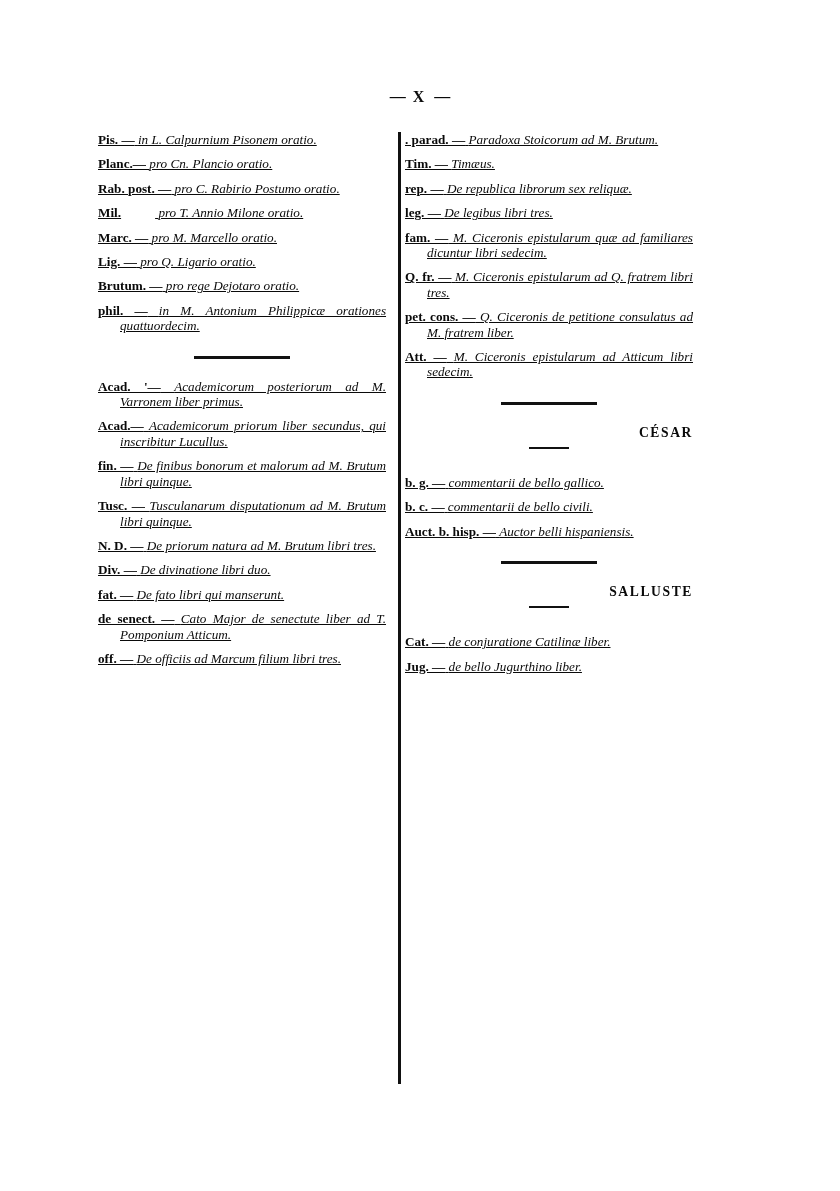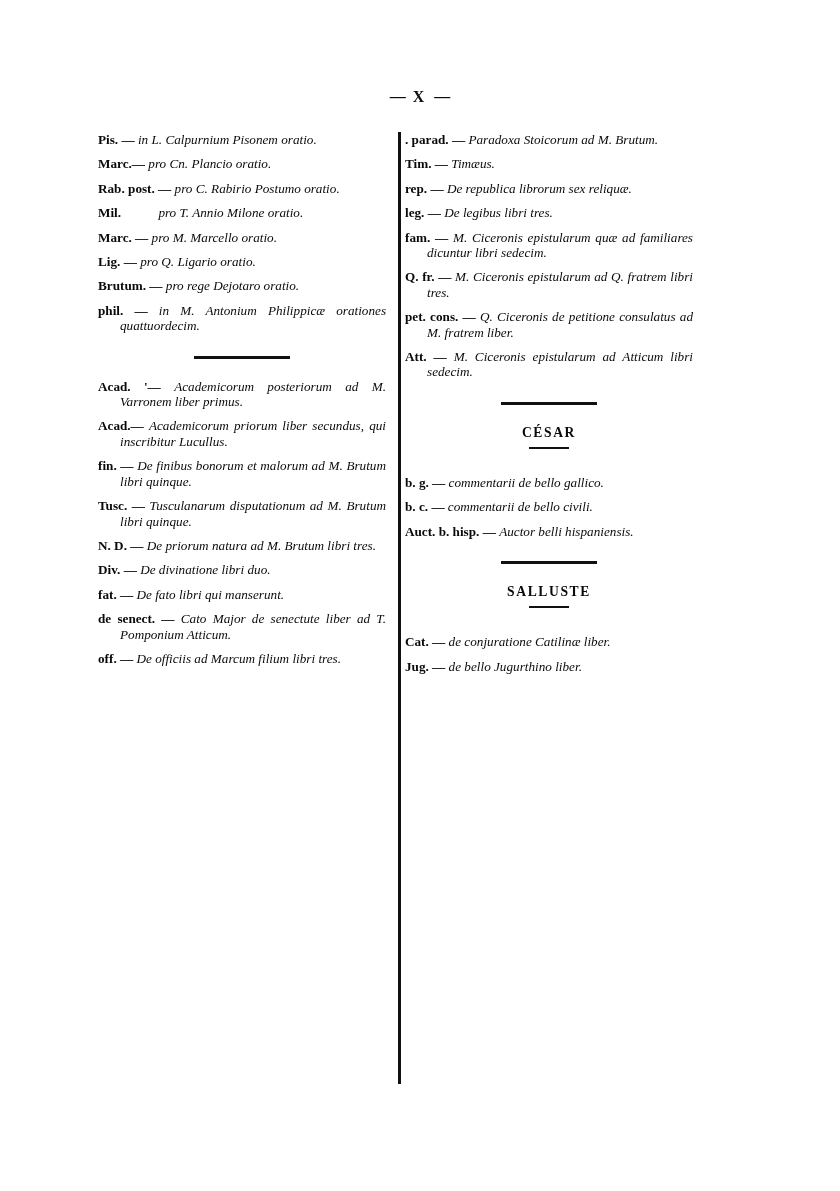--- a/index.html
+++ b/index.html
@@ -58,20 +58,21 @@
     height: 952px;
     background: #111;
   }
   .entry {
     position: relative;
     margin-bottom: 9px;
     font-size: 13.2px;
     line-height: 15.4px;
     text-align: justify;
     padding-left: 22px;
+    text-decoration: underline;
   }
   .entry .abbr {
     position: absolute;
     left: 0;
     top: 0;
     margin-left: 0;
     font-weight: bold;
     font-style: normal;
     white-space: nowrap;
   }
@@ -96,21 +97,21 @@
     height: 3px;
     background: #111;
     margin: 22px auto 20px auto;
   }
   .rule.short {
     width: 40px;
     height: 2px;
     margin: 6px auto 26px auto;
   }
   .section-title {
-    text-align: center;
+    text-align: right;
     font-weight: bold;
     font-size: 13.6px;
     letter-spacing: 1.6px;
     margin-top: 20px;
     margin-bottom: 0;
   }
   .nbsp-gap { display: inline-block; width: 34px; }
 </style>
 </head>
 <body>
@@ -131,21 +132,21 @@
 
       <div class="entry">
           <span class="body">
         <span class="abbr">Pis. —</span>
         <span class="desc">in L. Calpurnium Pisonem oratio.</span>
       </span>
         </div>
 
       <div class="entry">
           <span class="body">
-        <span class="abbr">Marc.—</span>
+        <span class="abbr">Planc.—</span>
         <span class="desc">pro Cn. Plancio oratio.</span>
       </span>
         </div>
 
       <div class="entry">
           <span class="body">
         <span class="abbr">Rab. post. —</span>
         <span class="desc">pro C. Rabirio Postumo oratio.</span>
       </span>
         </div>

